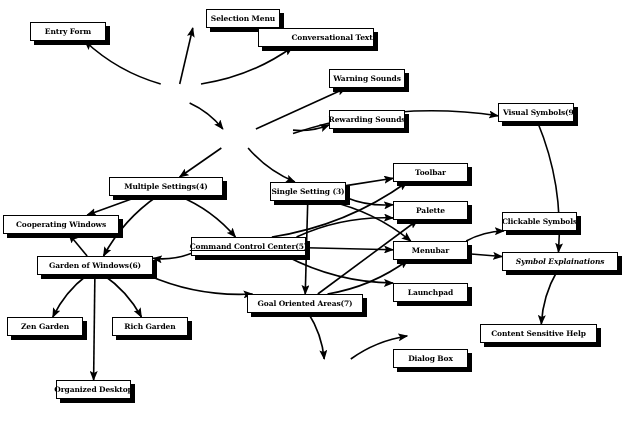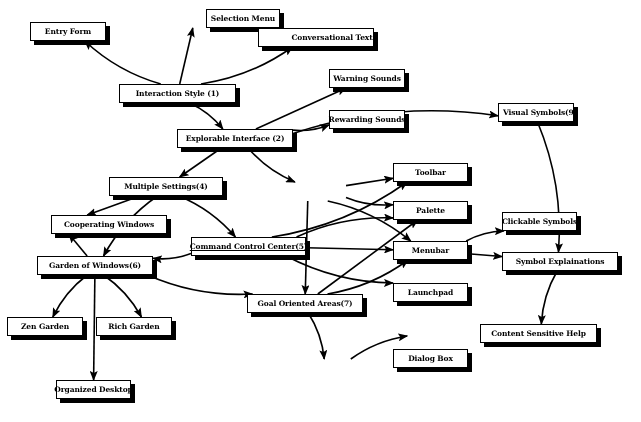--- a/index.html
+++ b/index.html
@@ -73,69 +73,66 @@
     </div>
   <div class="node" id="n-selection_menu" style="left:158px;top:9px;width:74px;height:19px;margin-left:48px;">
       <span>Selection Menu</span>
     </div>
   <div class="node" id="n-conversational_text" style="left:258px;top:28px;width:116px;height:19px;padding-left:32px;">
       <span>Conversational Text</span>
     </div>
   <div class="node" id="n-warning_sounds" style="left:329px;top:69px;width:76px;height:19px;">
       <span>Warning Sounds</span>
     </div>
-  <div class="node" id="n-interaction_style" style="left:119px;top:84px;width:117px;height:19px;">
-      <span>Interaction Style (1)</span>
-    </div>
   <div class="node" id="n-rewarding_sounds" style="left:329px;top:110px;width:76px;height:19px;">
       <span>Rewarding Sounds</span>
     </div>
   <div class="node" id="n-visual_symbols" style="left:498px;top:103px;width:76px;height:19px;padding-left:8px;">
       <span>Visual Symbols(9)</span>
-    </div>
-  <div class="node" id="n-explorable_interface" style="left:177px;top:129px;width:116px;height:19px;">
-      <span>Explorable Interface (2)</span>
     </div>
   <div class="node" id="n-toolbar" style="left:393px;top:163px;width:75px;height:19px;">
       <span>Toolbar</span>
     </div>
   <div class="node" id="n-multiple_settings" style="left:109px;top:177px;width:114px;height:19px;">
       <span>Multiple Settings(4)</span>
     </div>
+  <div class="node" id="n-single_setting" style="left:270px;top:182px;width:76px;height:19px;">
+      <span>Single Setting (3)</span>
+    </div>
   <div class="node" id="n-palette" style="left:393px;top:201px;width:75px;height:19px;">
       <span>Palette</span>
     </div>
-  <div class="node" id="n-cooperating_windows" style="left:3px;top:215px;width:116px;height:19px;margin-left:48px;">
+  <div class="node" id="n-cooperating_windows" style="left:3px;top:215px;width:116px;height:19px;">
       <span>Cooperating Windows</span>
     </div>
   <div class="node" id="n-clickable_symbols" style="left:502px;top:212px;width:75px;height:19px;">
       <span>Clickable Symbols</span>
     </div>
   <div class="node" id="n-command_control_center" style="left:191px;top:237px;width:115px;height:19px;text-decoration:underline;">
       <span>Command Control Center(5)</span>
     </div>
   <div class="node" id="n-menubar" style="left:393px;top:241px;width:75px;height:19px;">
       <span>Menubar</span>
     </div>
-  <div class="node" id="n-symbol_explainations" style="left:502px;top:252px;width:116px;height:19px;">
+  <div class="node" id="n-symbol_explainations" style="left:502px;top:252px;width:116px;height:19px;font-style:italic;">
       <span>Symbol Explainations</span>
     </div>
   <div class="node" id="n-garden_of_windows" style="left:37px;top:256px;width:116px;height:19px;">
       <span>Garden of Windows(6)</span>
     </div>
   <div class="node" id="n-launchpad" style="left:393px;top:283px;width:75px;height:19px;">
       <span>Launchpad</span>
     </div>
   <div class="node" id="n-goal_oriented_areas" style="left:247px;top:294px;width:116px;height:19px;">
       <span>Goal Oriented Areas(7)</span>
     </div>
   <div class="node" id="n-zen_garden" style="left:7px;top:317px;width:76px;height:19px;">
       <span>Zen Garden</span>
     </div>
-  <div class="node" id="n-rich_garden" style="left:96px;top:317px;width:76px;height:19px;">
+  <div class="node" id="n-rich_garden" style="left:112px;top:317px;width:76px;height:19px;">
       <span>Rich Garden</span>
     </div>
   <div class="node" id="n-dialog_box" style="left:393px;top:317px;width:75px;height:19px;margin-top:32px;">
       <span>Dialog Box</span>
     </div>
   <div class="node" id="n-content_sensitive_help" style="left:480px;top:324px;width:117px;height:19px;">
       <span>Content Sensitive Help</span>
     </div>
   <div class="node" id="n-organized_desktop" style="left:56px;top:380px;width:75px;height:19px;">
       <span>Organized Desktop</span>

